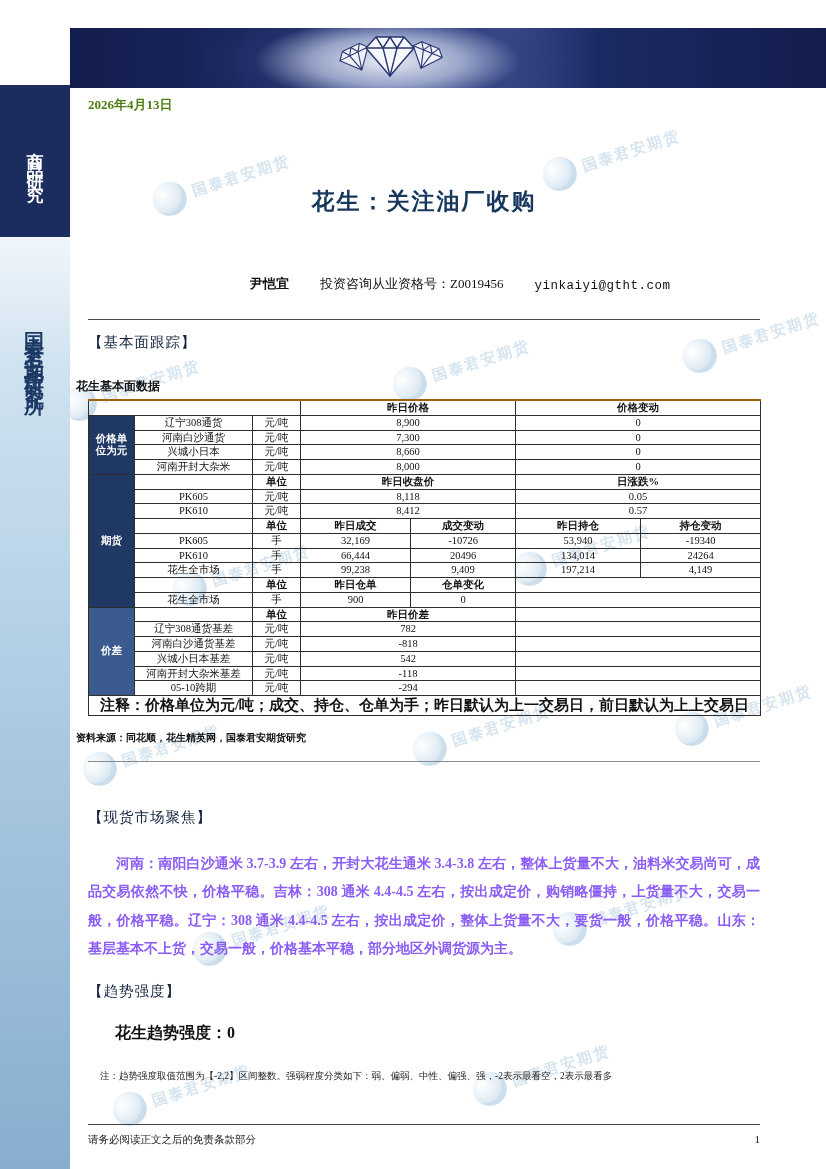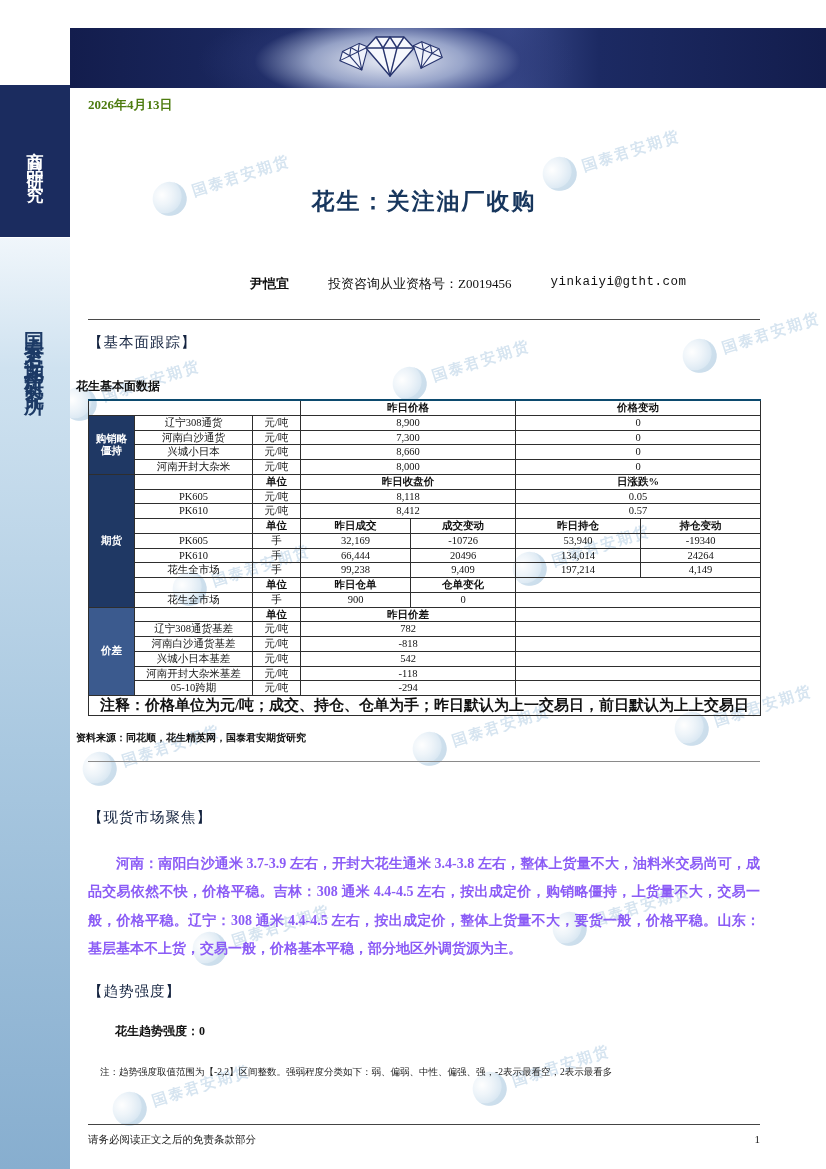--- a/index.html
+++ b/index.html
@@ -42,41 +42,41 @@
     display:flex; justify-content:center;
   }
   .side-light span {
     margin-top:78px; writing-mode:vertical-rl; text-orientation:upright;
     color:#1c3a66; font-weight:700; font-size:20px; letter-spacing:8px;
   }
   
   .content { position:absolute; left:88px; top:96px; width:672px; z-index:3; }
   .date { font-size:13px; font-weight:700; color:#4d7c0f; }
   .title { margin-top:72px; text-align:center; font-size:23px; font-weight:700; color:#17365d; letter-spacing:2px; }
-  .author-row { margin-top:58px; display:flex; align-items:flex-start; padding-left:162px; gap:39px; font-size:13px; white-space:nowrap; }
+  .author-row { margin-top:58px; display:flex; align-items:flex-end; padding-left:162px; gap:31px; font-size:13px; white-space:nowrap; }
   .author-name { font-weight:700; }
   .author-email { font-family:"Liberation Mono", monospace; font-size:12.5px; letter-spacing:.5px; }
   .rule { margin-top:26px; border-top:1px solid #4a4a4a; }
   .rule.thin { margin-top:16px; border-top:1px solid #8a8a8a; }
   .section-head { margin-top:13px; font-size:14.5px; font-weight:400; color:#14233f; letter-spacing:1px; }
   .table-title { margin-top:26px; margin-left:-12px; font-size:12px; font-weight:600; }
   
   table.fund { margin-top:4px; width:100%; border-collapse:collapse; table-layout:fixed;
-               font-size:10.5px; border-top:2px solid #0c4a6e; }
+               font-size:10.5px; border-top:2px solid #a16207; }
   table.fund td { border:1px solid #2e2e2e; text-align:center; vertical-align:middle;
                   padding:1px 2px; height:14.6px; line-height:1.12; overflow:hidden; }
   td.group  { background:#1f3864; color:#fff; font-weight:700; }
   td.group2 { background:#3b5a8e; }
   td.hdr    { font-weight:700; }
   td.note   { font-size:15px; text-align:left; font-weight:600; padding:2.5px 5px; height:auto; }
   .source { margin-top:15px; margin-left:-12px; font-size:10px; font-weight:700; }
   
   .body-text { margin-top:23px; font-size:14px; font-weight:600; line-height:28.5px;
                text-align:justify; text-indent:2em; color:#8b5cf6; }
-  .trend-line { margin-top:22px; margin-left:27px; font-size:12px; font-weight:700; }
+  .trend-line { margin-top:22px; margin-left:27px; font-size:16px; font-weight:700; }
   .trend-note { margin-top:26px; margin-left:12px; font-size:9.5px; color:#222; white-space:nowrap; }
   
   .footer { position:absolute; left:88px; width:672px; top:1124px; z-index:3; }
   .footer-rule { border-top:1px solid #444; margin-bottom:8px; }
   .footer-row { display:flex; justify-content:space-between; font-size:10.5px; color:#222; }
   .pageno { font-size:11px; }
 </style>
 </head>
 <body>
 
@@ -192,21 +192,21 @@
           <col style="width:125px">
           <col style="width:120px">
       </colgroup>
       <tbody>
           <tr>
             <td colspan="3"></td>
             <td colspan="2" class="hdr">昨日价格</td>
             <td colspan="2" class="hdr">价格变动</td>
           </tr>
           <tr>
-            <td rowspan="4" class="group">购销略僵持</td>
+            <td rowspan="4" class="group">价格单位为元</td>
             <td>辽宁308通货</td>
             <td>元/吨</td>
             <td colspan="2">8,900</td>
             <td colspan="2">0</td>
           </tr>
           <tr>
             <td>河南白沙通货</td>
             <td>元/吨</td>
             <td colspan="2">7,300</td>
             <td colspan="2">0</td>

